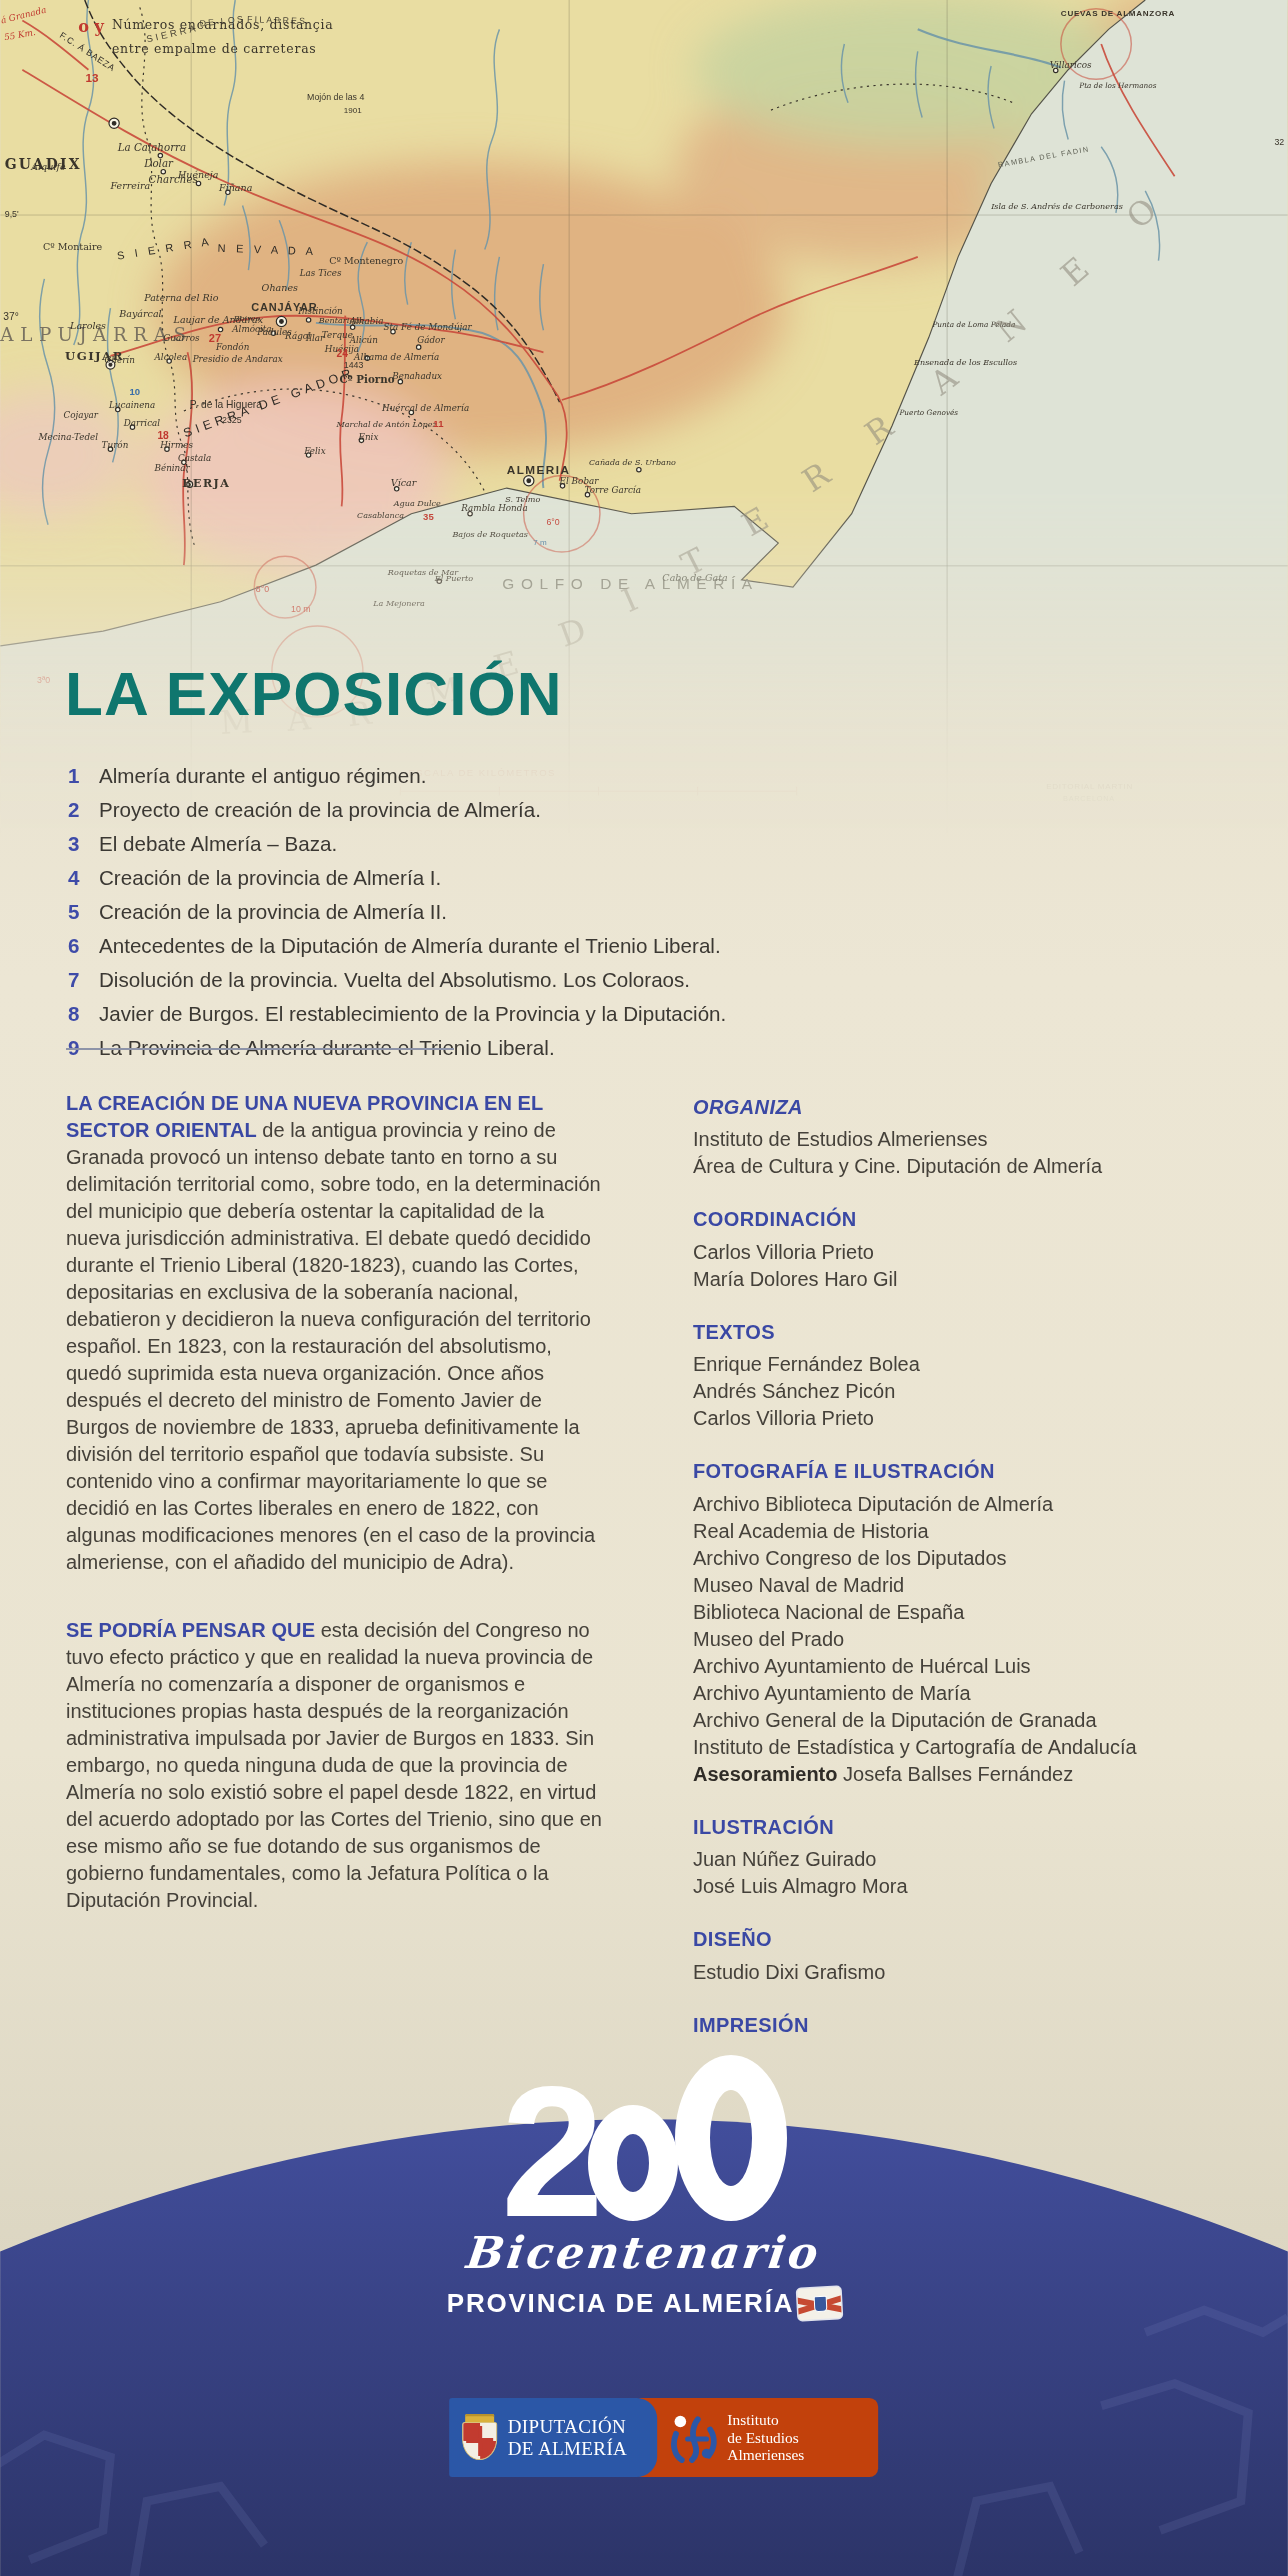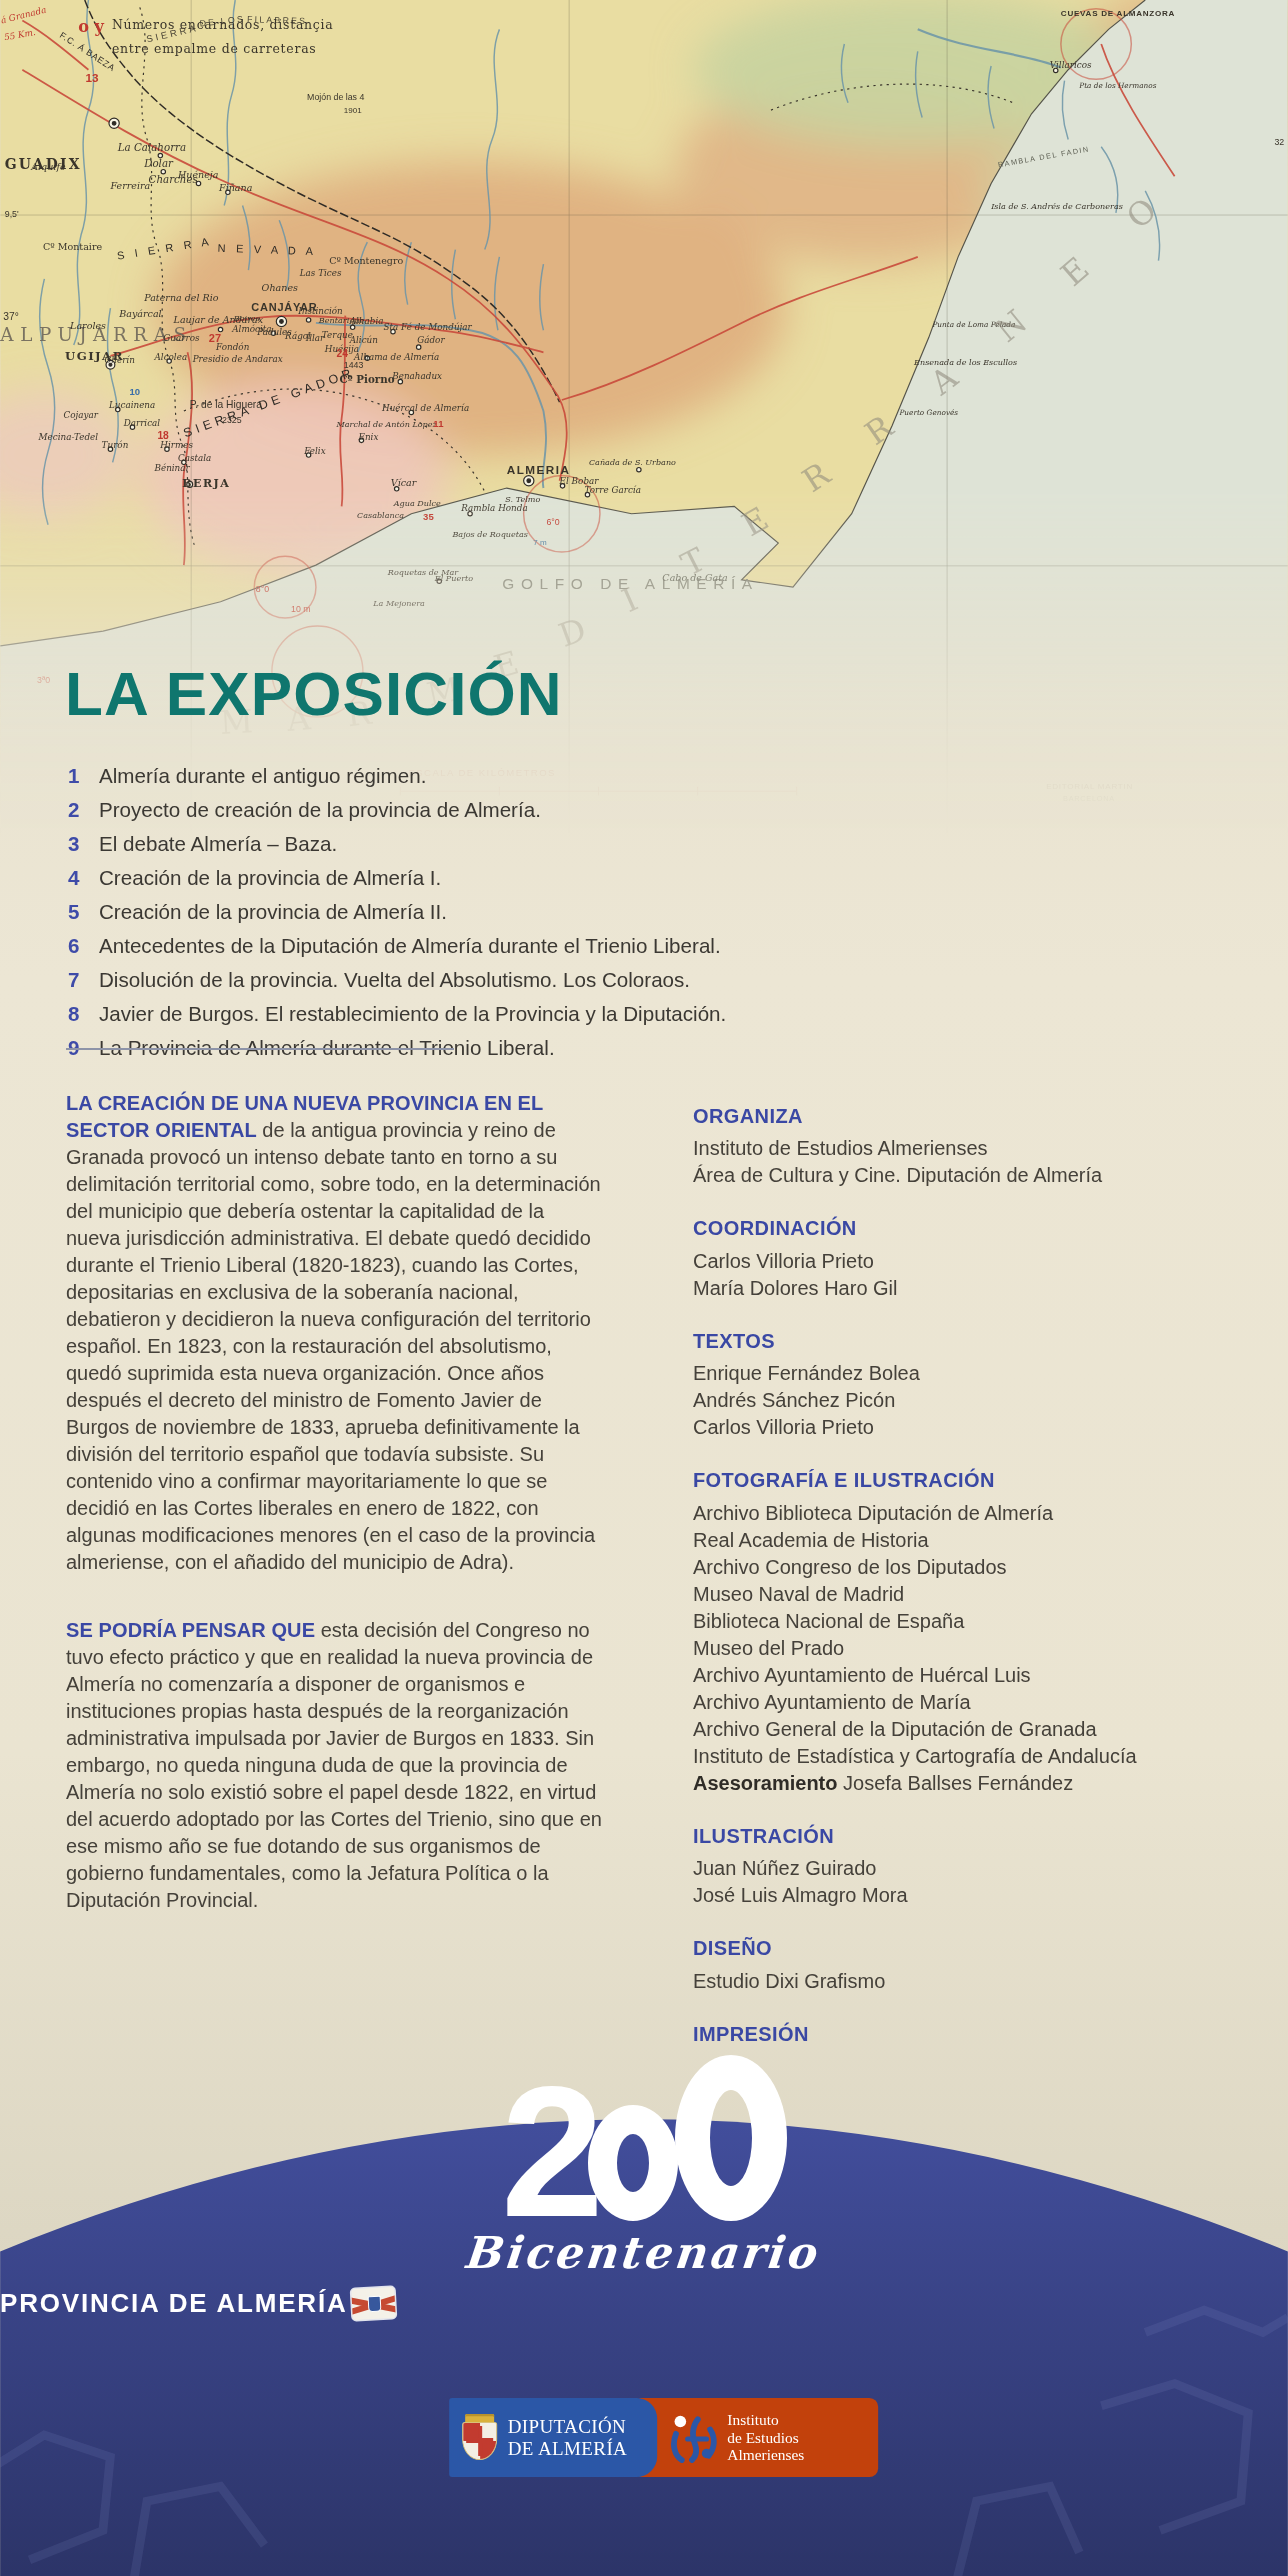--- a/index.html
+++ b/index.html
@@ -27,39 +27,39 @@
          line-height:27px;color:#45413a;}
   .essay p{margin:0;}
   .essay p + p{margin-top:41px;}
   .essay strong{color:#3a48a4;letter-spacing:0.1px;}
 
   
   .credits{position:absolute;left:693px;top:1090px;width:536px;font-size:20px;
            line-height:27px;color:#45413a;}
   .credit-heading{font-size:20px;font-weight:700;color:#3a48a4;letter-spacing:0.4px;
                   margin:26.4px 0 5.1px 0;}
-  .credit-section:first-child .credit-heading{margin-top:13px;}
+  .credit-section:first-child .credit-heading{margin-top:4px;font-style:italic;}
   .credit-line strong{color:#2f2c27;}
 
   
   .footer{position:absolute;left:0;bottom:0;width:1288px;height:486px;}
   .footer svg.curve{position:absolute;left:0;top:0;}
   .footer-content{position:absolute;inset:0;}
   .logo200{position:absolute;left:50%;top:-35px;transform:translateX(-50%);
            display:flex;align-items:flex-end;}
   .logo200 .two{font-size:185px;line-height:.74;font-weight:700;color:#fff;
                 font-family:"Liberation Sans",sans-serif;}
   .ring{border-radius:50%;border:29px solid #fff;box-sizing:border-box;}
   .ring.r1{width:90px;height:116px;margin-left:-16px;}
   .ring.r2{width:112px;height:166px;border-width:35px;margin-left:-2.9px;}
   .script{position:absolute;left:0;right:0;top:137px;text-align:center;color:#fff;
           font-family:"DejaVu Serif",serif;font-style:italic;font-weight:700;
           font-size:44px;letter-spacing:2.9px;transform:skewX(-8deg);}
   .province-row{position:absolute;left:0;right:0;top:198px;display:flex;
-                align-items:center;gap:4px;}
+                justify-content:center;align-items:center;gap:4px;}
   .province{color:#fff;font-size:26px;font-weight:700;letter-spacing:1.8px;}
   .flag{width:43px;height:31px;background:#f4f1e8;border-radius:3.7px;position:relative;
         overflow:hidden;transform:rotate(-3deg);box-shadow:0 0 0 1.5px rgba(255,255,255,.85);}
   .flag .sal{position:absolute;left:-12%;top:46%;width:124%;height:5.9px;background:#c64a32;}
   .flag .sal.a{transform:rotate(14deg);} .flag .sal.b{transform:rotate(-14deg);}
   .flag .esc{position:absolute;left:50%;top:50%;width:10.3px;height:14px;margin:-7.3px 0 0 -5.1px;
              background:#37589d;border:1.5px solid #fff;border-radius:1.5px 1.5px 4.4px 4.4px;}
 
   .logo-bar{position:absolute;left:50%;top:308px;transform:translateX(-50%);
             display:flex;height:79px;padding-left:39px;}

